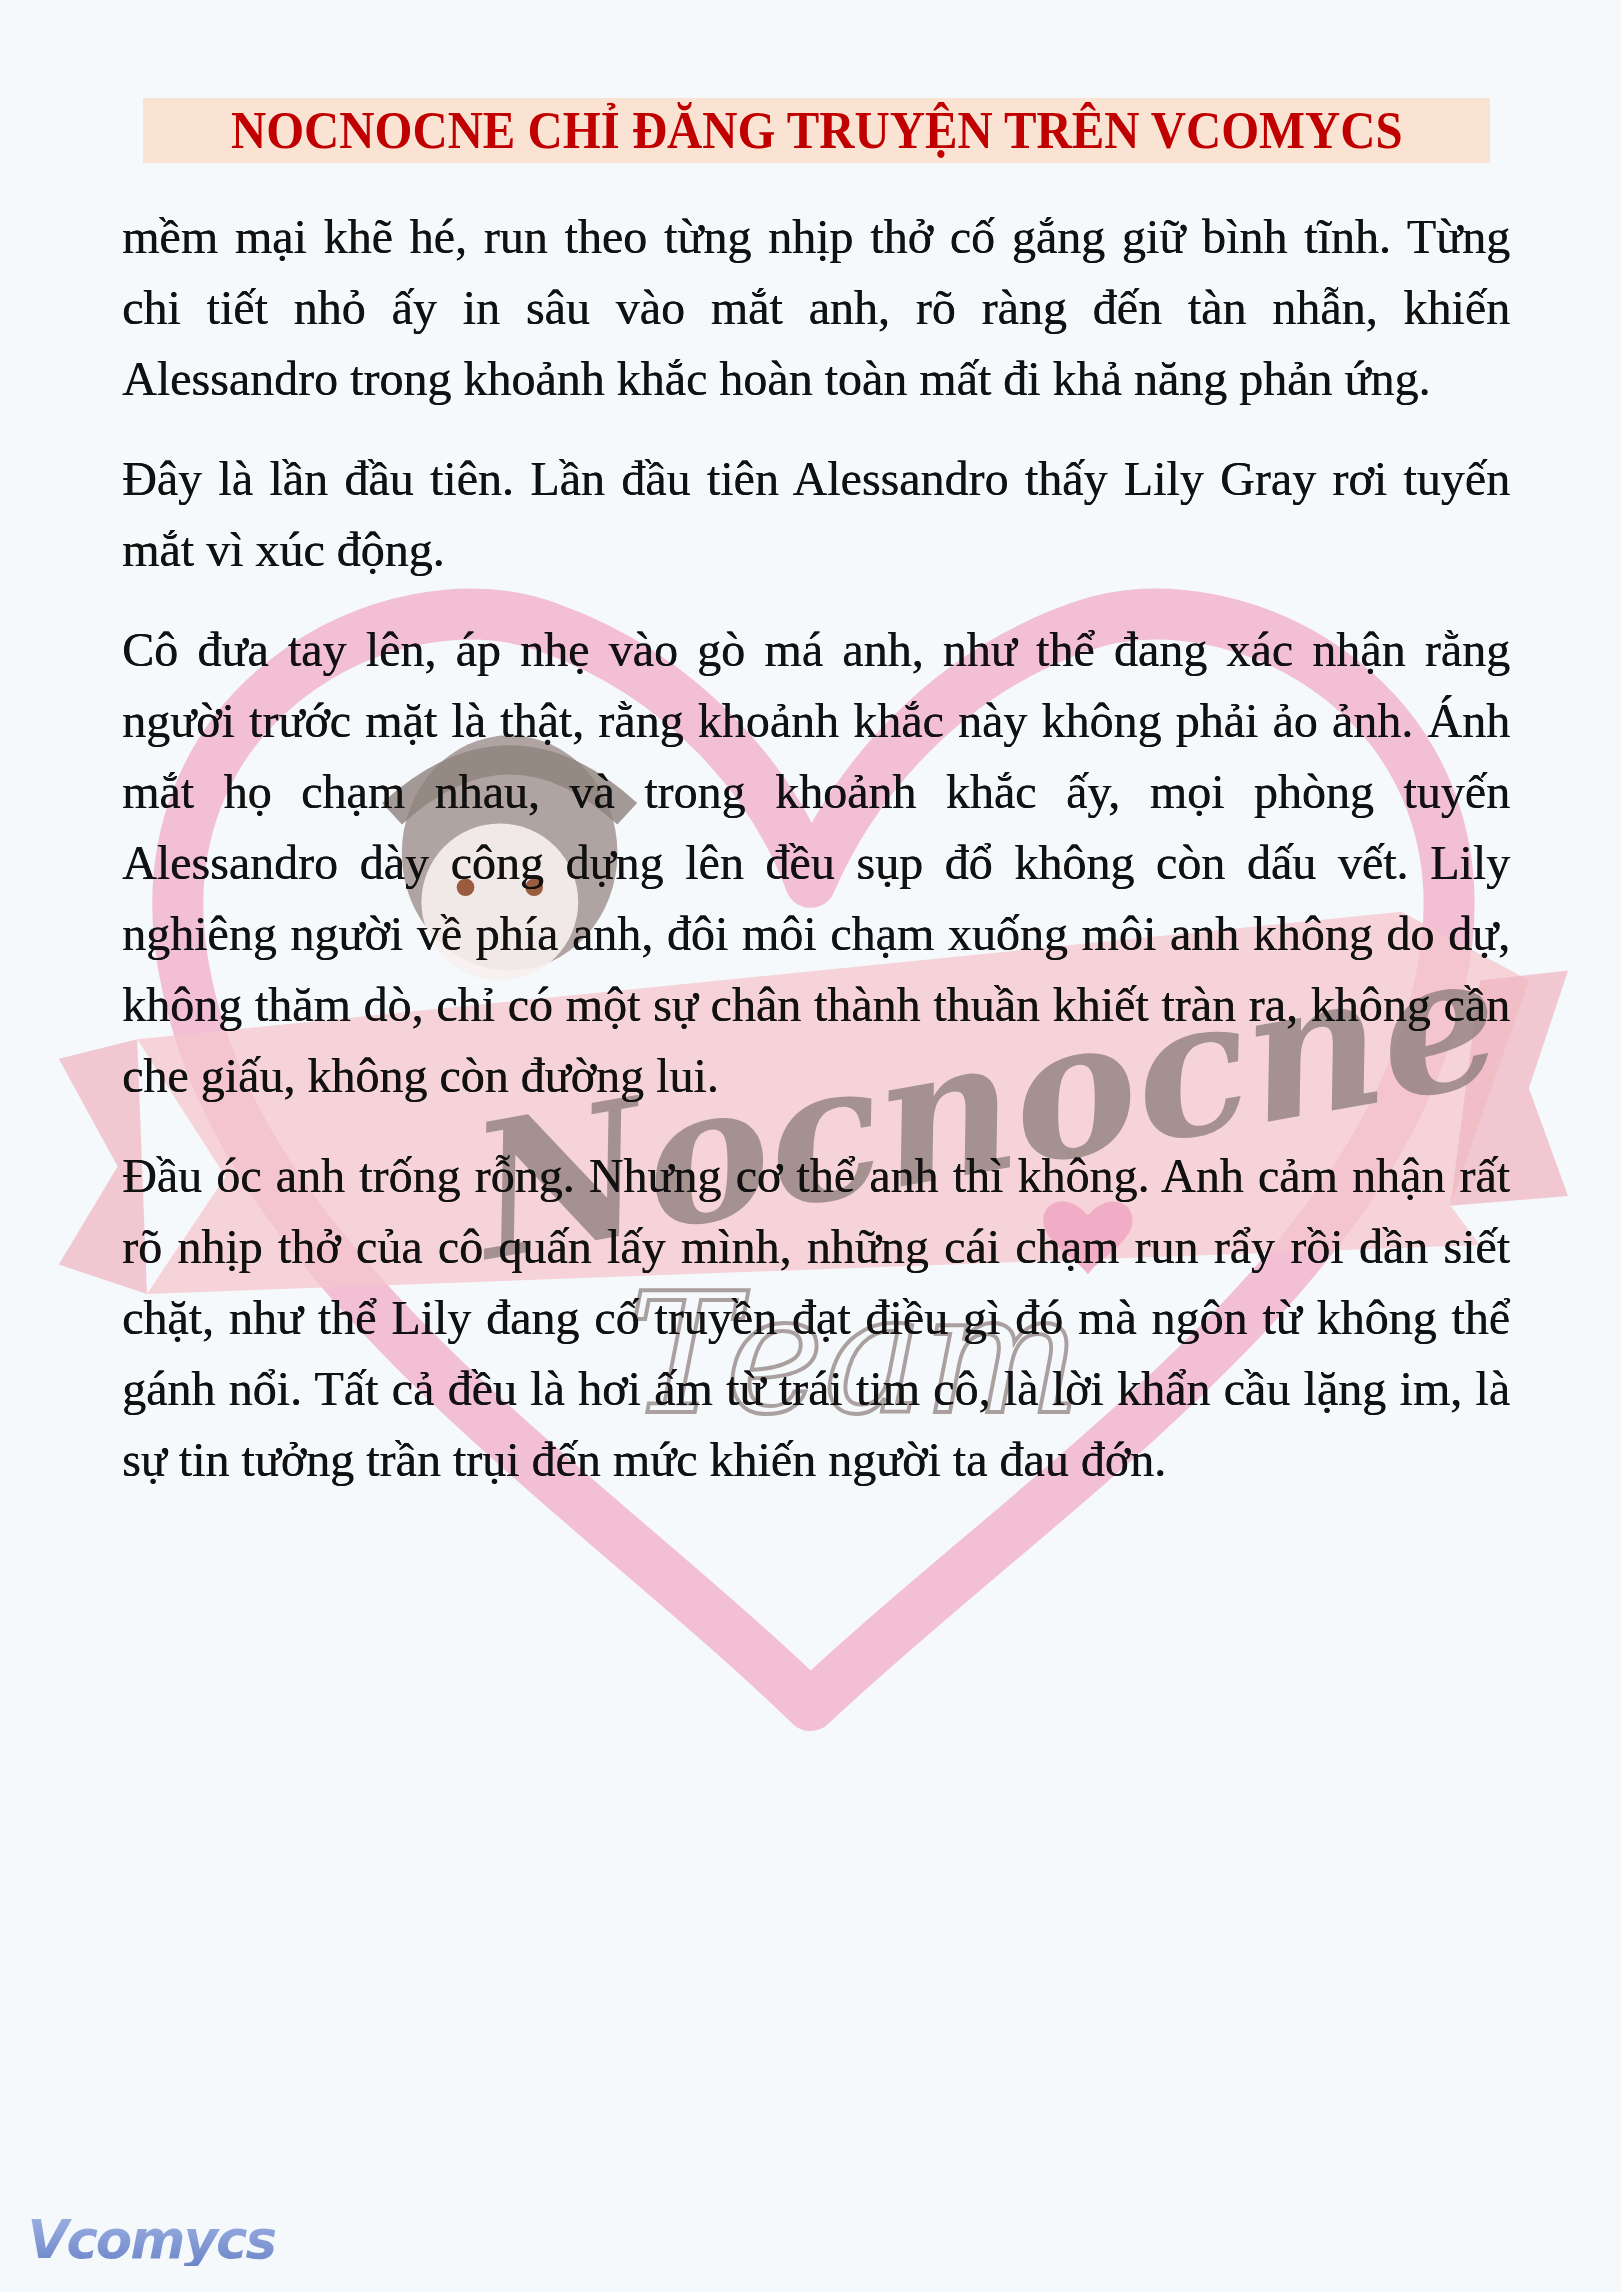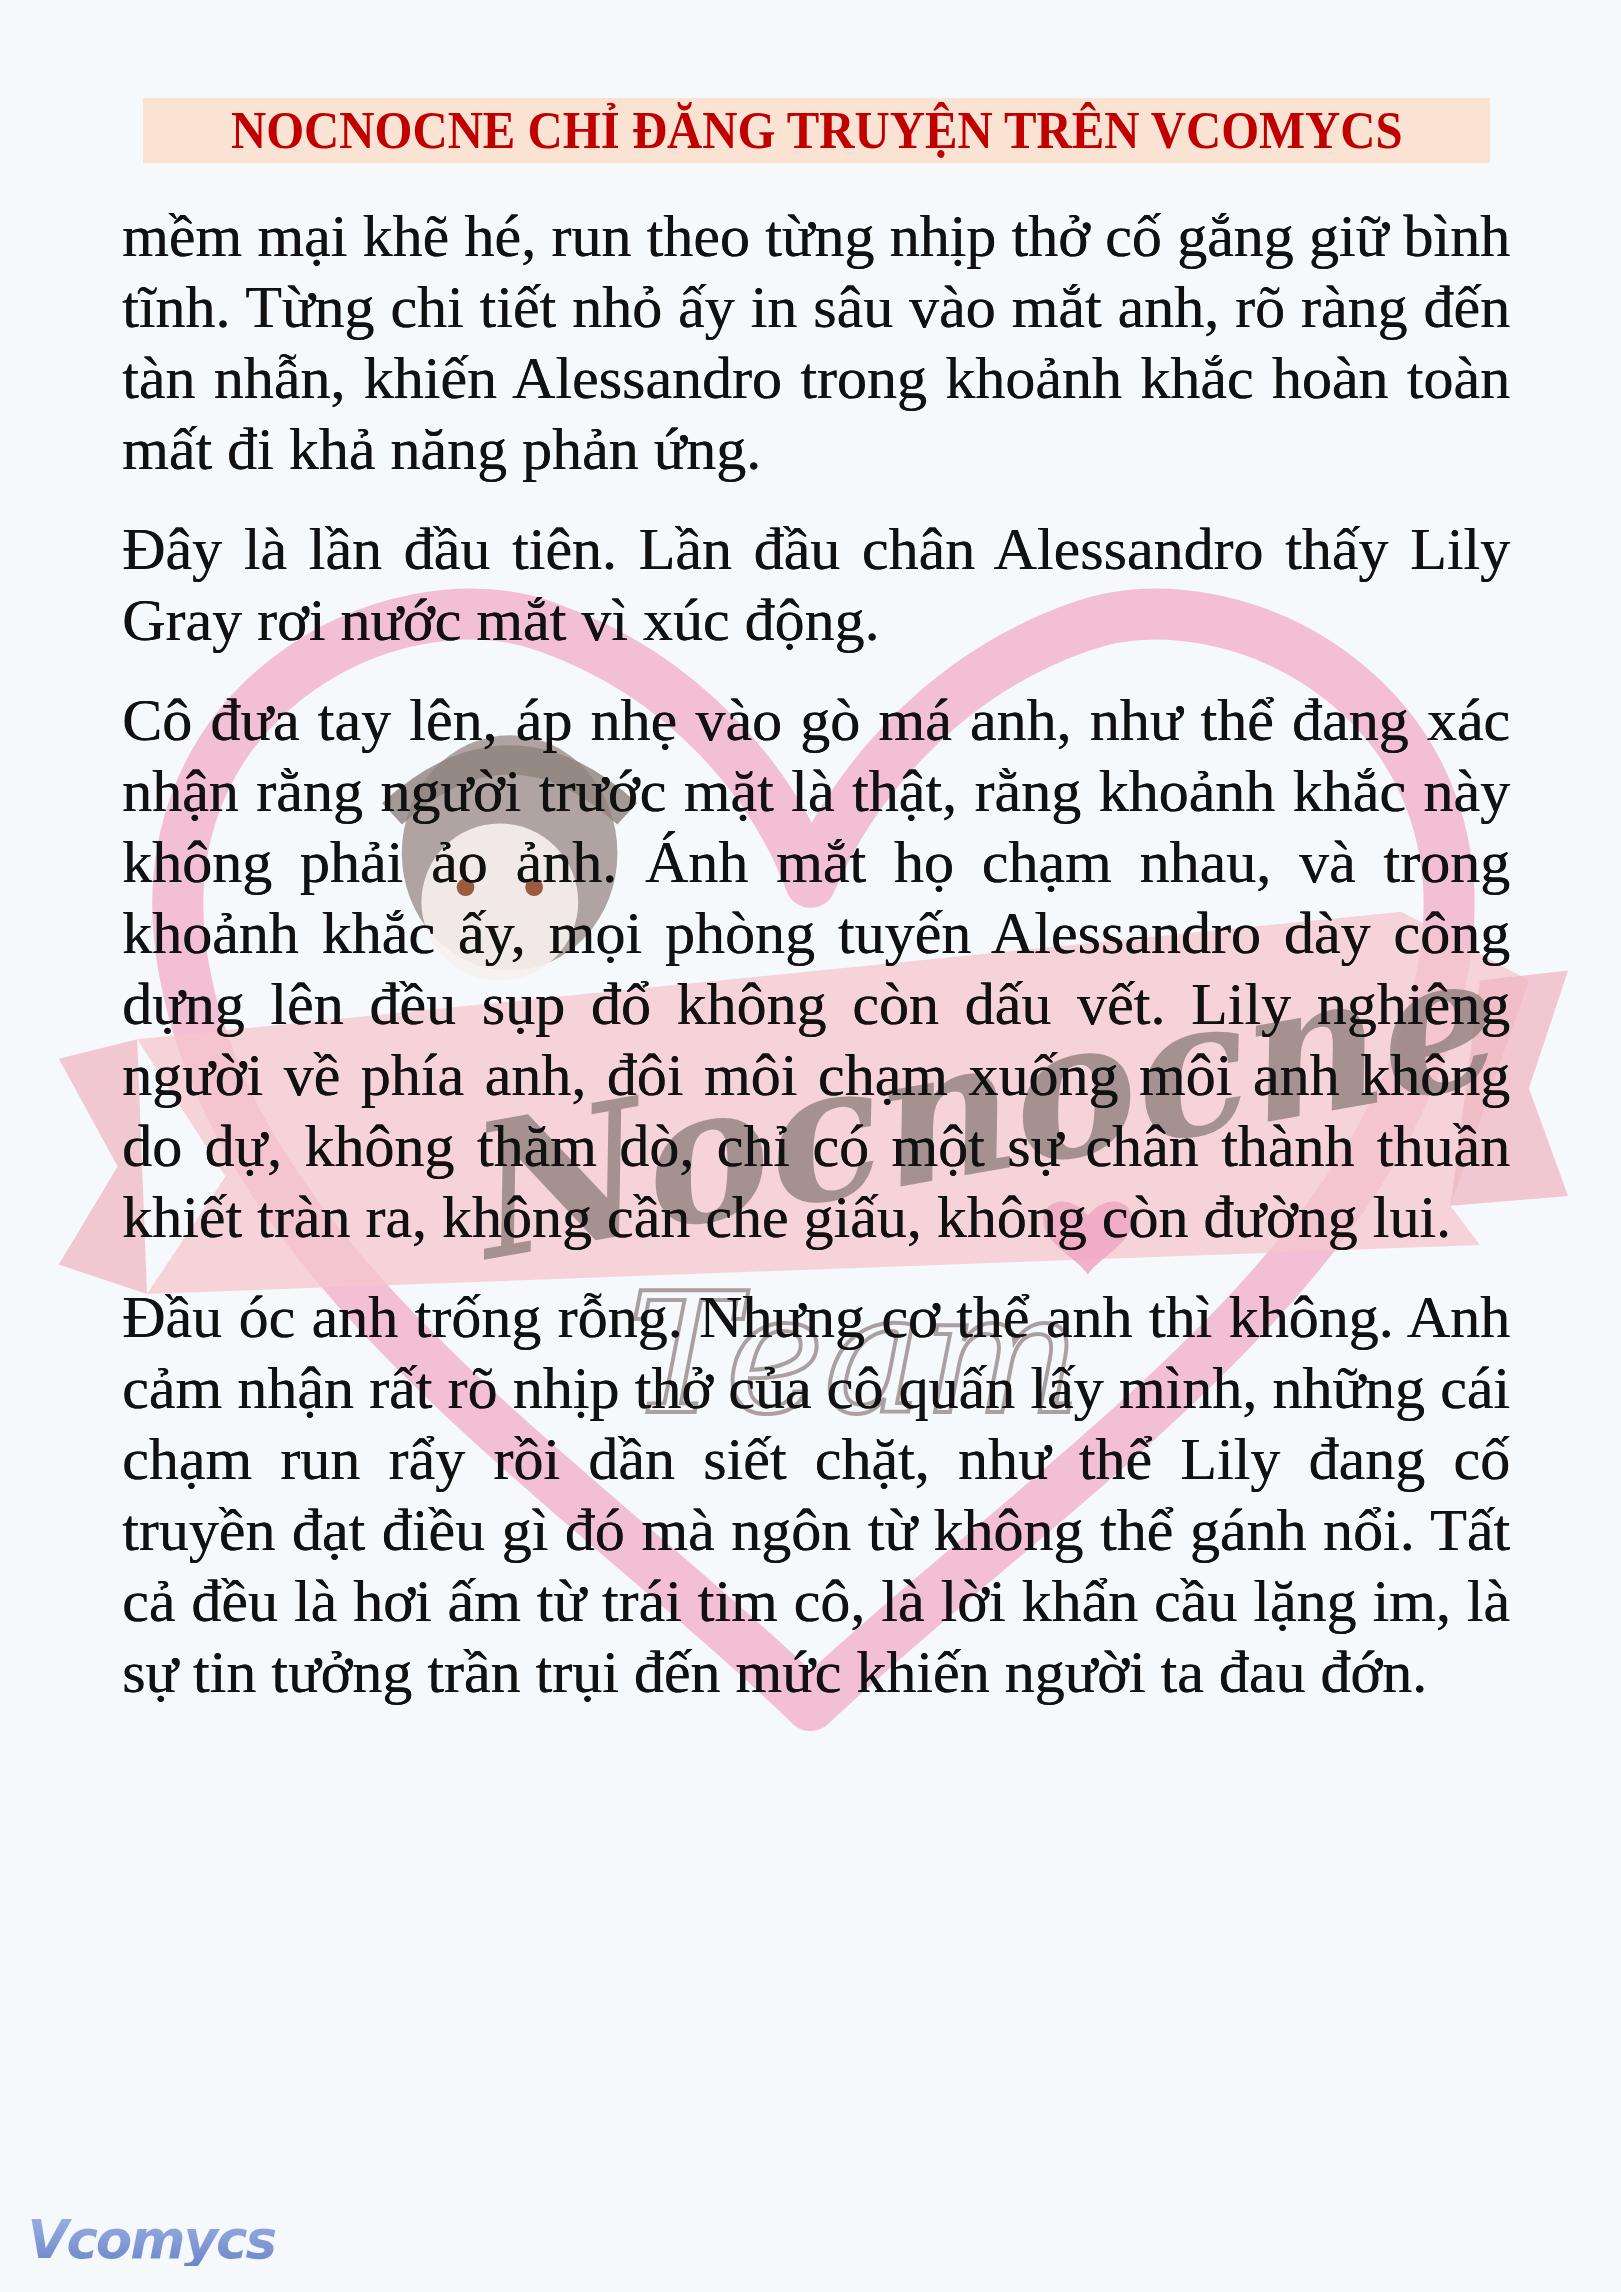--- a/index.html
+++ b/index.html
@@ -48,21 +48,21 @@
     .content {
       position: absolute;
       left: 122px;
       top: 201px;
       width: 1388px;
       z-index: 2;
     }
     .paragraph {
       margin: 0 0 29px 0;
       color: #111111;
-      font-size: 60px;
+      font-size: 48px;
       line-height: 71px;
       text-align: justify;
       text-align-last: left;
       text-shadow: 0.4px 0 0 #111;
     }
     .logo {
       position: absolute;
       left: 27.4px;
       top: 2213px;
       z-index: 2;
@@ -113,21 +113,21 @@
 
   <path d="M 1110 1240 C 1090 1215, 1060 1225, 1065 1250 C 1070 1270, 1100 1285, 1110 1300 C 1120 1285, 1150 1270, 1155 1250 C 1160 1225, 1130 1215, 1110 1240 Z" fill="#f2a8c4" opacity="0.9"></path>
 </svg>
 
 <div class="banner">
   <span class="banner-text">NOCNOCNE CHỈ ĐĂNG TRUYỆN TRÊN VCOMYCS</span>
 </div>
 
 <div class="content">
   <p class="paragraph">mềm mại khẽ hé, run theo từng nhịp thở cố gắng giữ bình tĩnh. Từng chi tiết nhỏ ấy in sâu vào mắt anh, rõ ràng đến tàn nhẫn, khiến Alessandro trong khoảnh khắc hoàn toàn mất đi khả năng phản ứng.</p>
-  <p class="paragraph">Đây là lần đầu tiên. Lần đầu chân Alessandro thấy Lily Gray rơi nước mắt vì xúc động.</p>
+  <p class="paragraph">Đây là lần đầu tiên. Lần đầu tiên Alessandro thấy Lily Gray rơi tuyến mắt vì xúc động.</p>
   <p class="paragraph">Cô đưa tay lên, áp nhẹ vào gò má anh, như thể đang xác nhận rằng người trước mặt là thật, rằng khoảnh khắc này không phải ảo ảnh. Ánh mắt họ chạm nhau, và trong khoảnh khắc ấy, mọi phòng tuyến Alessandro dày công dựng lên đều sụp đổ không còn dấu vết. Lily nghiêng người về phía anh, đôi môi chạm xuống môi anh không do dự, không thăm dò, chỉ có một sự chân thành thuần khiết tràn ra, không cần che giấu, không còn đường lui.</p>
   <p class="paragraph">Đầu óc anh trống rỗng. Nhưng cơ thể anh thì không. Anh cảm nhận rất rõ nhịp thở của cô quấn lấy mình, những cái chạm run rẩy rồi dần siết chặt, như thể Lily đang cố truyền đạt điều gì đó mà ngôn từ không thể gánh nổi. Tất cả đều là hơi ấm từ trái tim cô, là lời khẩn cầu lặng im, là sự tin tưởng trần trụi đến mức khiến người ta đau đớn.</p>
 </div>
 
 <div class="logo">
   <span class="logo-text">Vcomycs</span>
 </div>
 
 
 </body></html>

